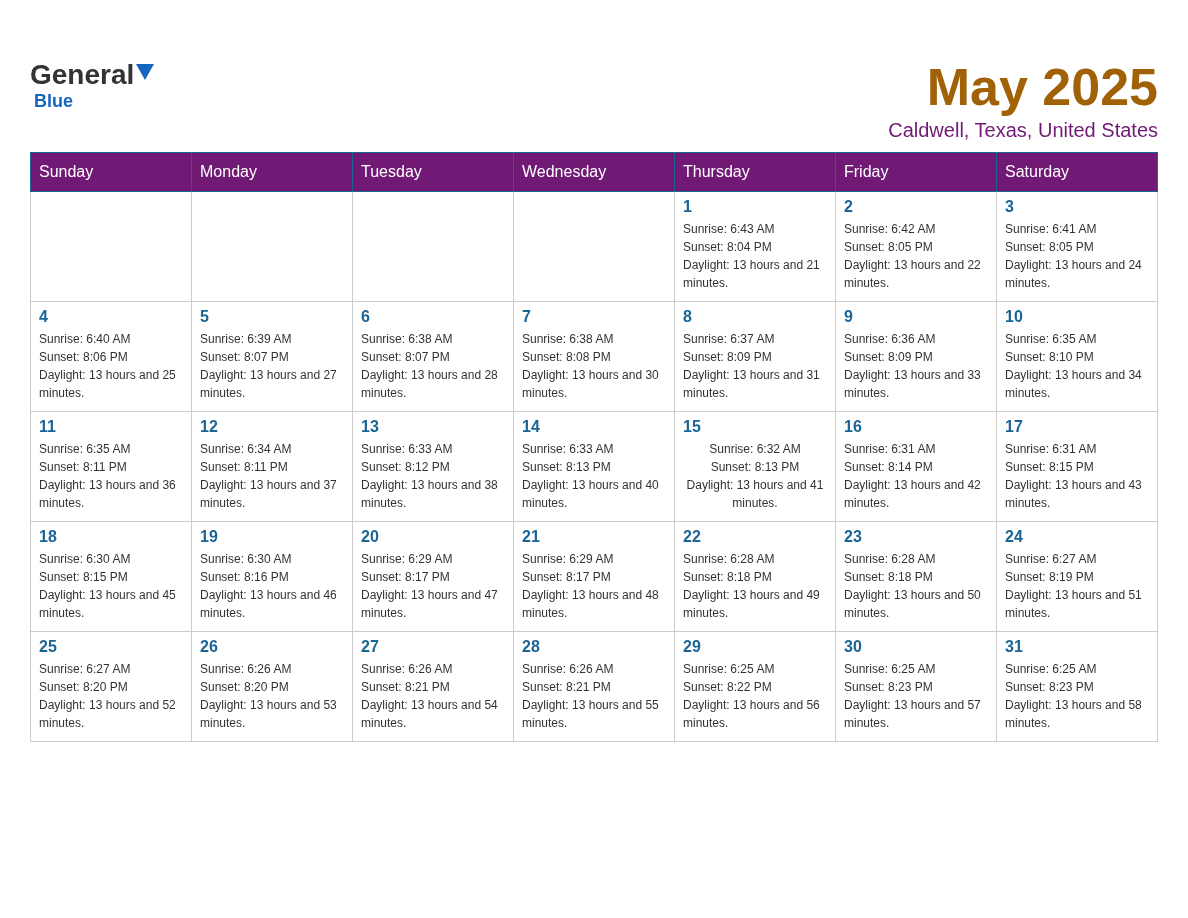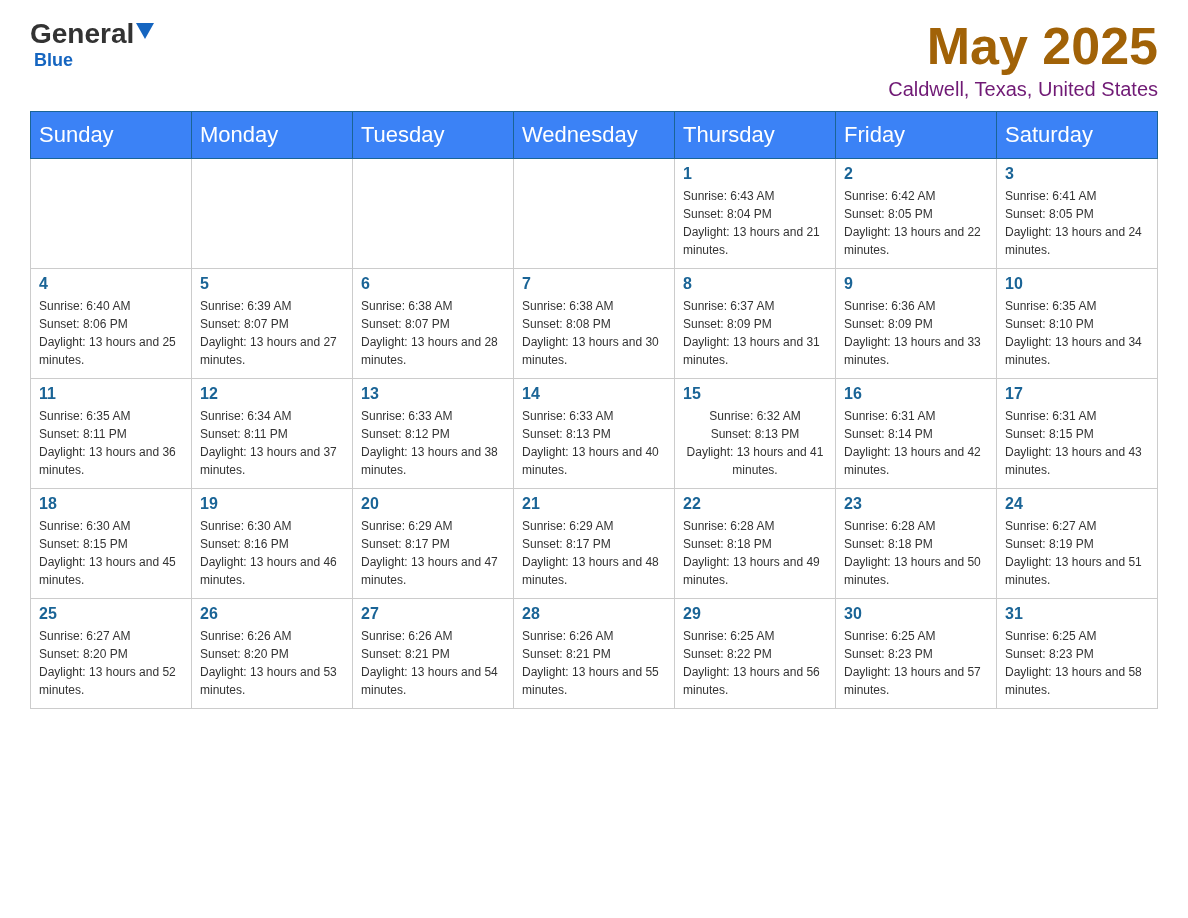--- a/index.html
+++ b/index.html
@@ -8,20 +8,21 @@
       background: #fff;
       color: #333;
       width: 1188px;
       min-height: 918px;
     }
     .header {
       display: flex;
       justify-content: space-between;
       align-items: flex-start;
       padding: 20px 30px 10px 30px;
+      margin-top: 41px;
     }
     .logo {
       display: flex;
       flex-direction: column;
     }
     .logo-text {
       font-size: 28px;
       font-weight: bold;
       color: #333;
       line-height: 1;
@@ -49,24 +50,24 @@
     }
     .calendar-container {
       padding: 0 30px 20px 30px;
     }
     table {
       width: 100%;
       border-collapse: collapse;
       table-layout: fixed;
     }
     thead tr th {
-      background-color: #3b82f6;
+      background-color: #701a75;
       color: #fff;
       padding: 10px 8px;
-      font-size: 22px;
+      font-size: 16px;
       font-weight: normal;
       text-align: left;
       border: 1px solid #1a6496;
     }
     tbody tr td {
       border: 1px solid #ccc;
       vertical-align: top;
       padding: 6px 8px;
       height: 110px;
     }

